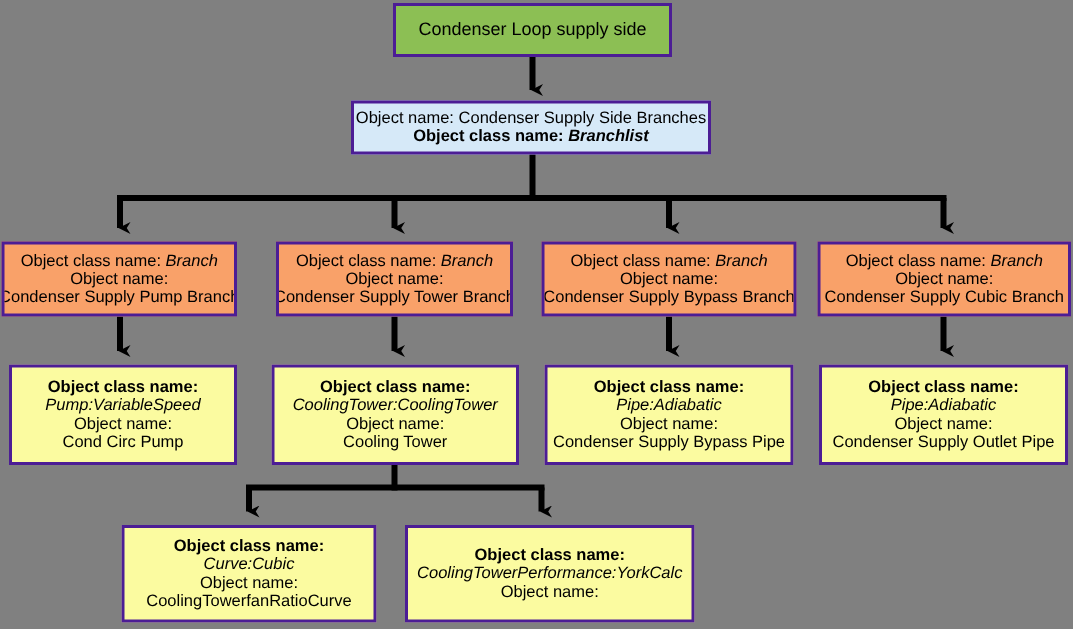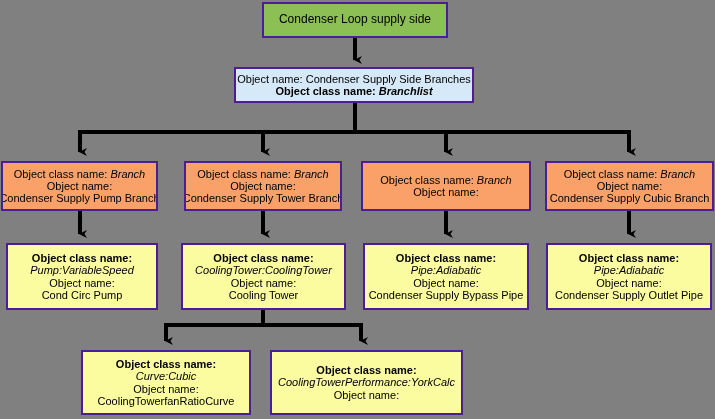--- a/index.html
+++ b/index.html
@@ -106,20 +106,21 @@
 
   <div class="node orange" style="left:184px; top:161px; width:158px; height:50px; background:#F9A169;">
     <span class="line head"><span>Object class name: </span><span class="inline-italic">Branch</span></span>
     <span class="line sub">Object name:</span>
     <span class="line sub">Condenser Supply Tower Branch</span>
   </div>
 
   <div class="node orange" style="left:361px; top:161px; width:170px; height:50px; background:#F9A169;">
     <span class="line head"><span>Object class name: </span><span class="inline-italic">Branch</span></span>
     <span class="line sub">Object name:</span>
+    <span class="line sub">Condenser Supply Bypass Branch</span>
   </div>
 
   <div class="node orange" style="left:545px; top:161px; width:169px; height:50px; background:#F9A169;">
     <span class="line head"><span>Object class name: </span><span class="inline-italic">Branch</span></span>
     <span class="line sub">Object name:</span>
     <span class="line sub">Condenser Supply Cubic Branch</span>
   </div>
 
   <div class="node yellow" style="left:6px; top:243px; width:152px; height:67px; background:#FBFBA0;">
     <span class="line head">Object class name:</span>

